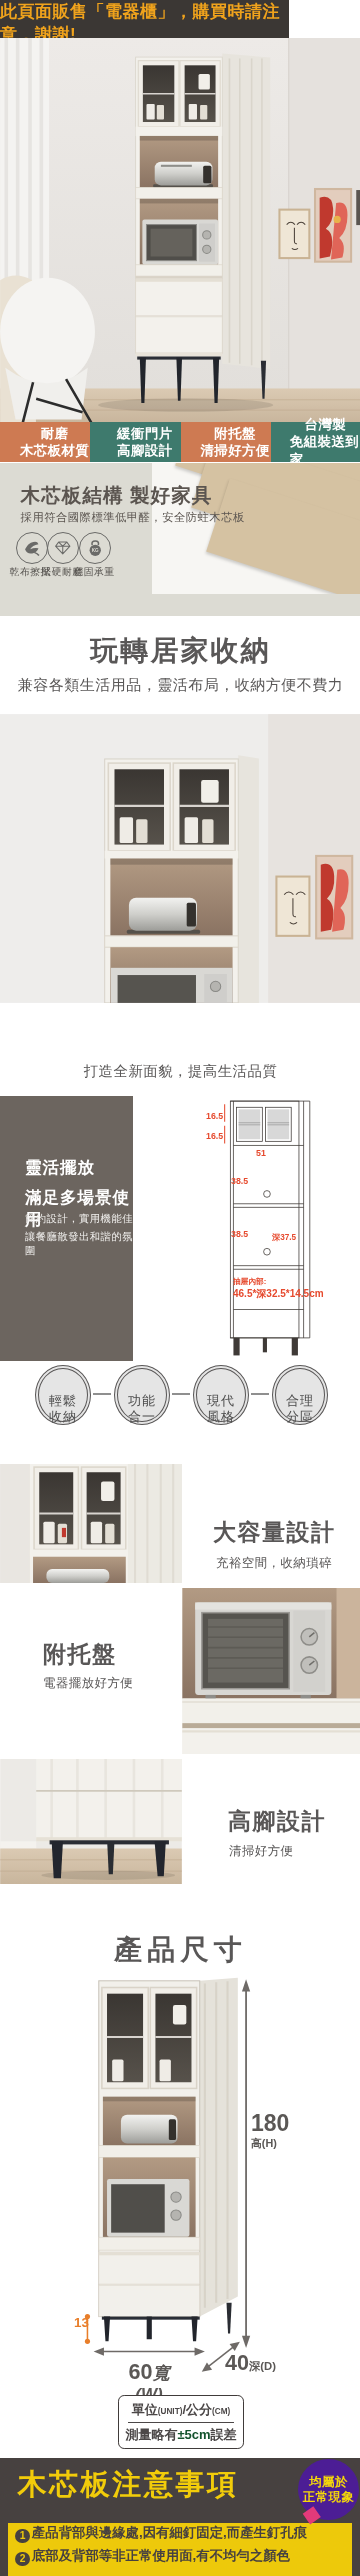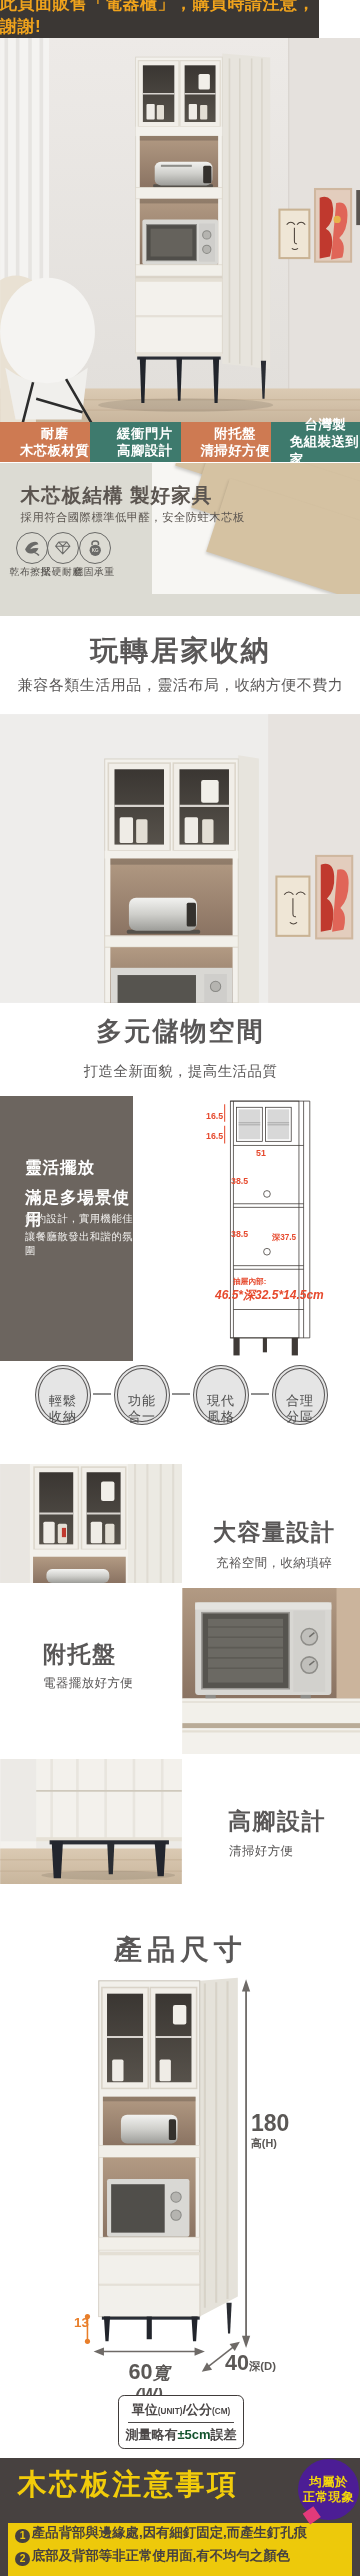--- a/index.html
+++ b/index.html
@@ -1,20 +1,20 @@
 <!DOCTYPE html>
 <html style="font-size:8.2px"><head>
 <meta charset="utf-8">
 <style>
   html,body{margin:0;padding:0;background:#ffffff;}
   .page{position:relative;width:361px;height:2660px;background:#ffffff;overflow:hidden;
         font-family:"Liberation Sans","DejaVu Sans",sans-serif;}
   .abs{position:absolute;}
   
-  .top-banner{left:0;top:0;width:319px;height:38px;background:#3B3734;display:flex;align-items:flex-end;justify-content:center;}
+  .top-banner{left:0;top:0;width:289px;height:38px;background:#3B3734;display:flex;align-items:flex-start;justify-content:center;}
   .top-banner span{color:#F0A31C;font-size:17px;font-weight:700;letter-spacing:0.5px;}
   
   .badges{left:0;top:422px;width:361px;height:40px;display:flex;}
   .badge{width:90px;height:40px;display:flex;flex-direction:column;align-items:center;justify-content:center;
          color:#ffffff;font-size:13.4px;font-weight:700;line-height:17.5px;letter-spacing:0.5px;padding-left:19px;}
   .badge.orange{background:#CE7A52;}
   .badge.teal{background:#3E7A6D;}
   
   .board-sec{left:0;top:463px;width:361px;height:153px;background:#DCDBD3;}
   .board-head{left:20.6px;top:482px;font-size:19.6px;font-weight:800;color:#5B5550;letter-spacing:1px;}
@@ -270,21 +270,20 @@
       <circle cx="418" cy="528" r="10" fill="#b5b4b0" stroke="#8a8a86" stroke-width="2"></circle>
 
       <rect x="536" y="315" width="64" height="115" fill="#efe6d6" stroke="#c9b394" stroke-width="4"></rect>
       <path d="M551 350 q 9,-10 18,0 M574 350 q 9,-10 18,0 M568 357 v30 q0,7 6,6 M562 404 q 7,6 14,0" stroke="#4a4038" stroke-width="2" fill="none"></path>
       <rect x="613" y="275" width="70" height="160" fill="#e3cdbd" stroke="#cfb79f" stroke-width="4"></rect>
       <path d="M622 292 q 24,-8 26,22 q 2,28 -14,44 q 20,12 8,60 l -20 4 Z" fill="#c0392e"></path>
       <path d="M654 302 q 22,-6 22,26 q 0,32 -16,48 q 14,12 6,42 l -22 4 Z" fill="#e06558"></path>
     </svg>
   </div>
 
-  <h2 class="abs band-title" style="top:1014px;font-size:26px;margin:0;">多元儲物空間</h2>
   <p class="abs band-sub" style="top:1062px;font-size:14.4px;margin:0;">打造全新面貌，提高生活品質</p>
 
   <div class="abs graybox">
     <span class="t" style="top:61px;">靈活擺放</span>
     <span class="t" style="top:91px;">滿足多場景使用</span>
     <span class="d" style="top:116px;">簡約設計，實用機能佳</span>
     <span class="d" style="top:134px;">讓餐廳散發出和諧的氛圍</span>
   </div>
   <div class="abs" style="left:204px;top:1098px;width:128px;height:260px;">
     <svg width="128" height="260" viewBox="0 0 248 504">
@@ -315,21 +314,21 @@
       <rect x="114" y="465" width="8" height="28" fill="#3F3A37"></rect>
     </svg>
   </div>
   <span class="redlbl" style="left:206px;top:1111px;">16.5</span>
   <span class="redlbl" style="left:206px;top:1131px;">16.5</span>
   <span class="redlbl" style="left:256px;top:1148px;">51</span>
   <span class="redlbl" style="left:231px;top:1176px;">38.5</span>
   <span class="redlbl" style="left:231px;top:1229px;">38.5</span>
   <span class="redlbl" style="left:272px;top:1232px;font-size:8.2px;">深37.5</span>
   <span class="redlbl" style="left:233px;top:1277px;font-size:7.7px;">抽屜內部:</span>
-  <span class="redlbl" style="left:215px;top:1287px;font-size:12px;font-style:italic;">46.5*深32.5*14.5cm</span>
+  <span class="redlbl" style="left:233px;top:1287px;font-size:10px;">46.5*深32.5*14.5cm</span>
 
   <div class="oval" style="left:35px;top:1365px;">
     <span>輕鬆</span>
       <span>收納</span>
   </div>
   <div class="oval" style="left:114px;top:1365px;">
     <span>功能</span>
       <span>合一</span>
   </div>
   <div class="oval" style="left:193px;top:1365px;">

